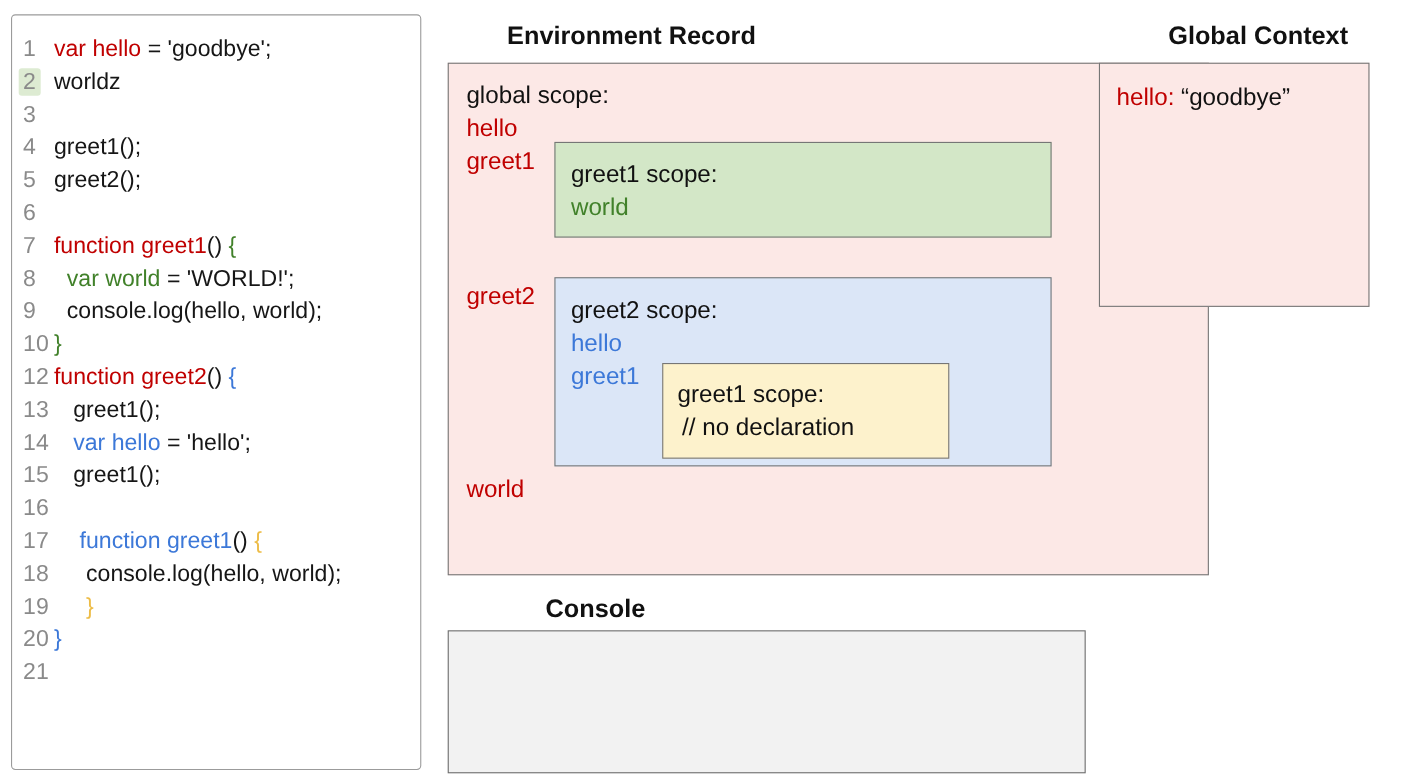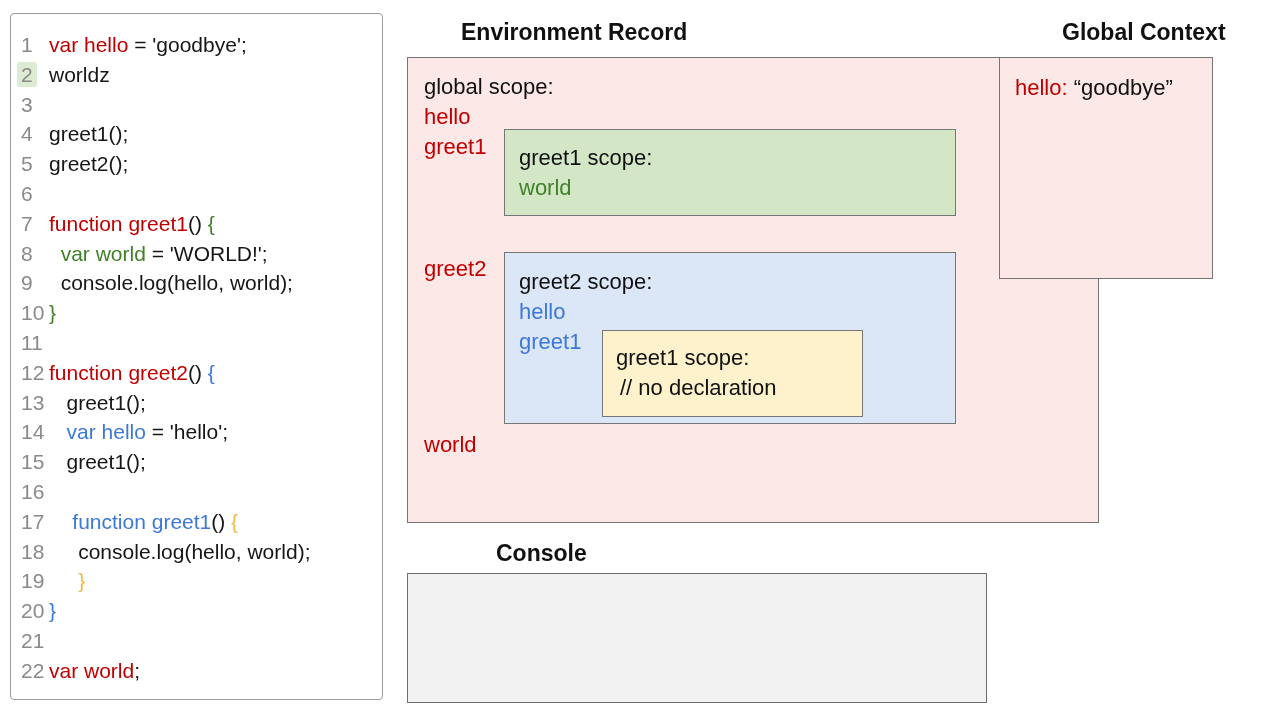--- a/index.html
+++ b/index.html
@@ -30,21 +30,21 @@
   .dbox { border:1.5px solid #767676; }
   .dtext { font-size:22px; line-height:30px; white-space:nowrap; color:#111; }
   .red   { color:var(--c-red); }
   .green { color:var(--c-green); }
   .blue  { color:var(--c-blue); }
 
   .er-box      { left:407px; top:57px;  width:692px; height:466px; background:var(--f-pink); }
   .greet1-box  { left:96px;  top:71px;  width:452px; height:87px;  background:var(--f-green); }
   .greet2-box  { left:96px;  top:194px; width:452px; height:172px; background:var(--f-blue); }
   .inner-box   { left:97px;  top:77px;  width:261px; height:87px;  background:var(--f-yellow); }
-  .gc-box      { left:999px; top:57px;  width:214px; height:222px; background:var(--f-pink); }
+  .gc-box      { left:999px; top:57px;  width:246px; height:222px; background:var(--f-pink); }
   .console-box { left:407px; top:573px; width:580px; height:130px; background:var(--f-gray);
                  border-color:#6e6e6e; }
 </style>
 </head>
 <body>
 
 <div class="abs code-panel">
   <div id="code-lines">
       <div class="code-line">
         <span class="ln"><i>1</i></span>
@@ -80,24 +80,20 @@
       </div>
       <div class="code-line">
         <span class="ln"><i>9</i></span>
         <span class="code-text">  <span class="tok tok-plain">console.log(hello, world);</span></span>
       </div>
       <div class="code-line">
         <span class="ln"><i>10</i></span>
         <span class="code-text"><span class="tok tok-green">}</span></span>
       </div>
       <div class="code-line">
-        <span class="ln"><i>11</i></span>
-        <span class="code-text"></span>
-      </div>
-      <div class="code-line">
         <span class="ln"><i>12</i></span>
         <span class="code-text"><span class="tok tok-red">function greet2</span><span class="tok tok-plain">() </span><span class="tok tok-blue">{</span></span>
       </div>
       <div class="code-line">
         <span class="ln"><i>13</i></span>
         <span class="code-text">   <span class="tok tok-plain">greet1();</span></span>
       </div>
       <div class="code-line">
         <span class="ln"><i>14</i></span>
         <span class="code-text">   <span class="tok tok-blue">var hello</span><span class="tok tok-plain"> = 'hello';</span></span>
@@ -122,24 +118,20 @@
         <span class="ln"><i>19</i></span>
         <span class="code-text">     <span class="tok tok-gold">}</span></span>
       </div>
       <div class="code-line">
         <span class="ln"><i>20</i></span>
         <span class="code-text"><span class="tok tok-blue">}</span></span>
       </div>
       <div class="code-line">
         <span class="ln"><i>21</i></span>
         <span class="code-text"></span>
-      </div>
-      <div class="code-line">
-        <span class="ln"><i>22</i></span>
-        <span class="code-text"><span class="tok tok-red">var world</span><span class="tok tok-plain">;</span></span>
       </div>
     </div>
 </div>
 
 <div class="abs sec-title" style="left:413px; top:19px;">Environment Record</div>
 
 <div class="abs dbox er-box">
   <div class="abs dtext" style="left:16px; top:14px;">global scope:</div>
   <div class="abs dtext red" style="left:16px; top:44px;">hello</div>
   <div class="abs dtext red" style="left:16px; top:74px;">greet1</div>

